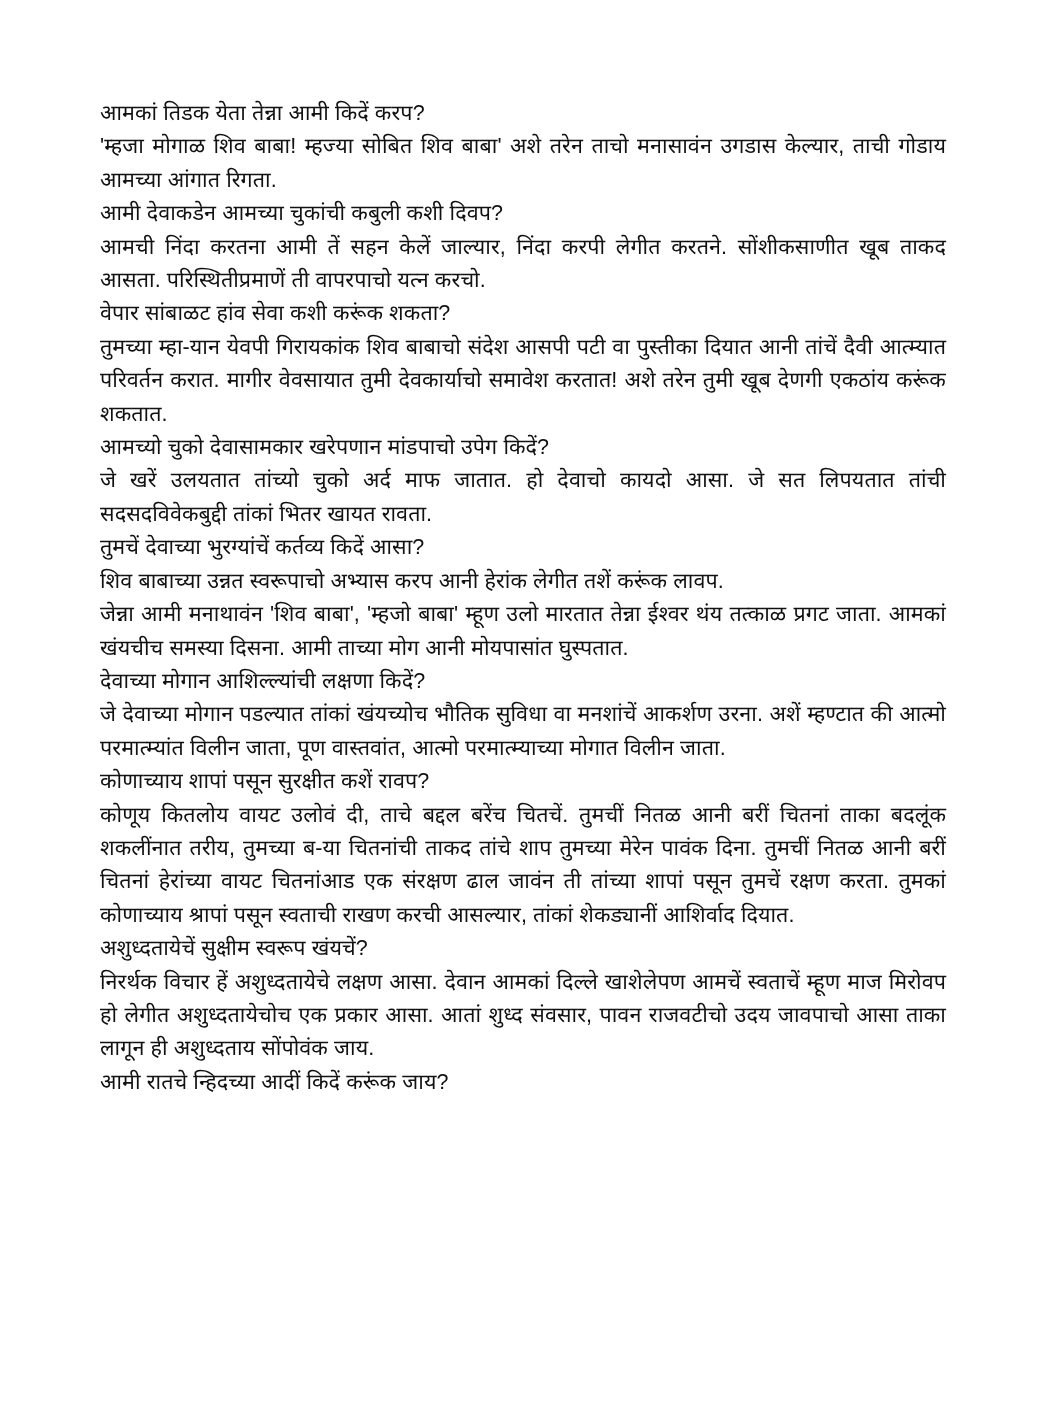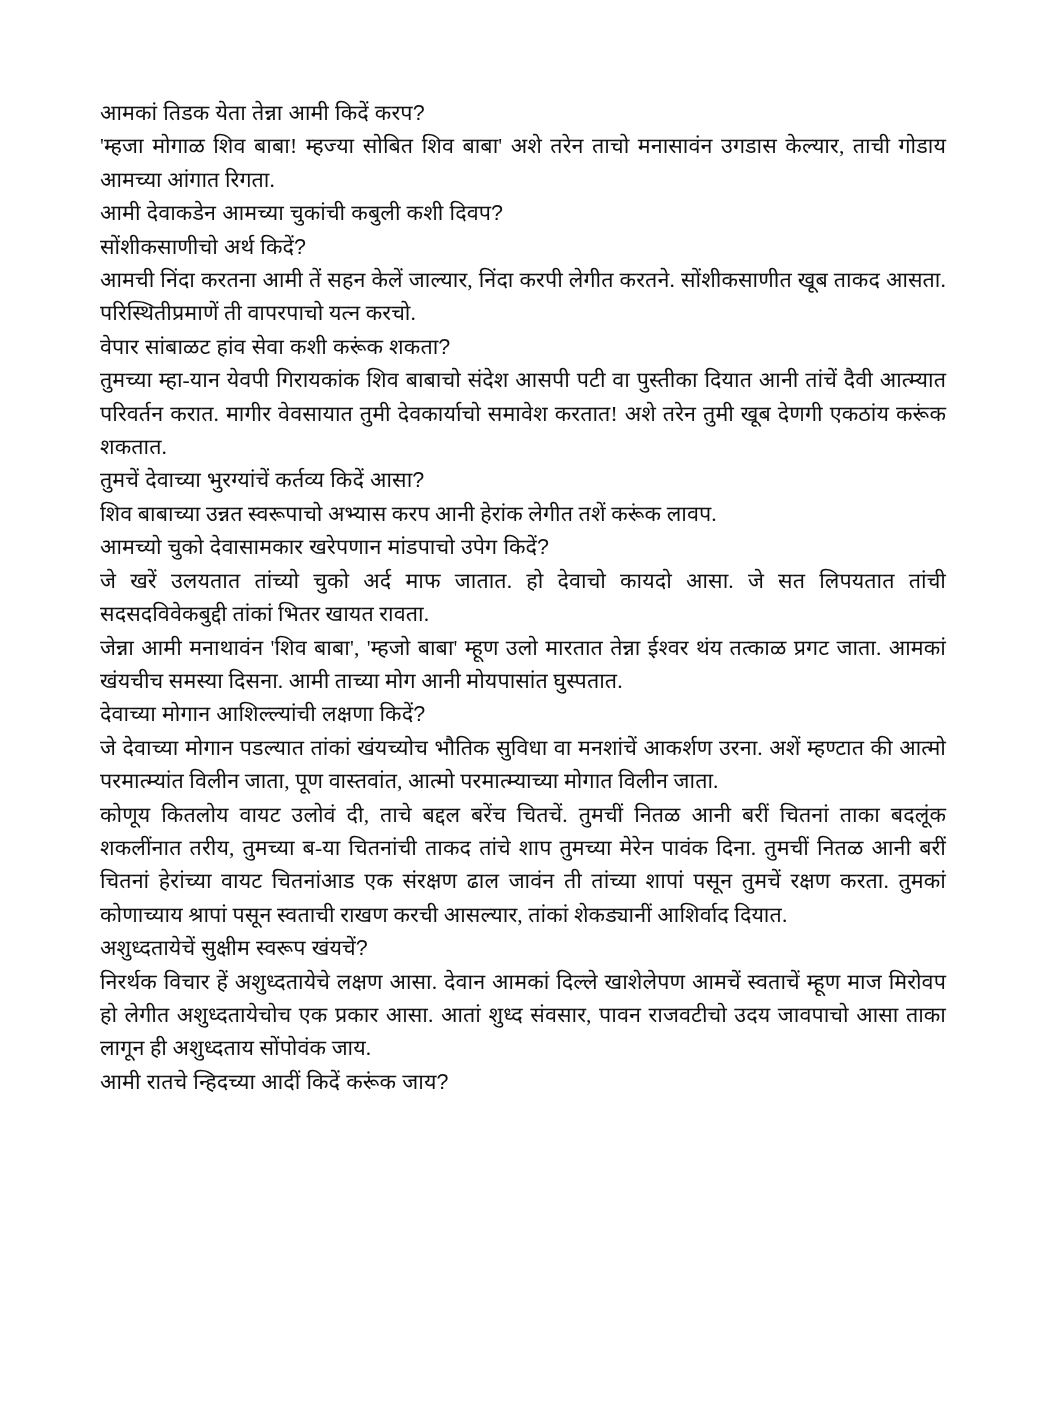--- a/index.html
+++ b/index.html
@@ -35,21 +35,20 @@
   .qa-pair {
     margin: 0;
     padding: 0;
   }
   .question {
     text-align: left;
     white-space: normal;
   }
   .answer {
     text-align: justify;
-    font-family: Liberation Serif, serif;
   }
   .answer:empty {
     display: none;
   }
   .page-number {
     position: absolute;
     top: 1336px;
     left: 0;
     width: 1050px;
     text-align: center;
@@ -68,49 +67,49 @@
     <div class="qa-pair">
       <div class="question">आमकां तिडक येता तेन्ना आमी किदें करप?</div>
       <div class="answer">'म्हजा मोगाळ शिव बाबा! म्हज्या सोबित शिव बाबा' अशे तरेन ताचो मनासावंन उगडास केल्यार, ताची गोडाय आमच्या आंगात रिगता.</div>
     </div>
 
     <div class="qa-pair">
       <div class="question">आमी देवाकडेन आमच्या चुकांची कबुली कशी दिवप?</div>
     </div>
 
     <div class="qa-pair">
-      <div class="question">सोंशीकसाणीचो अर्थ किदें?</div>
       <div class="answer">आमची निंदा करतना आमी तें सहन केलें जाल्यार, निंदा करपी लेगीत करतने. सोंशीकसाणीत खूब ताकद आसता. परिस्थितीप्रमाणें ती वापरपाचो यत्न करचो.</div>
     </div>
 
     <div class="qa-pair">
       <div class="question">वेपार सांबाळट हांव सेवा कशी करूंक शकता?</div>
       <div class="answer">तुमच्या म्हा-यान येवपी गिरायकांक शिव बाबाचो संदेश आसपी पटी वा पुस्तीका दियात आनी तांचें दैवी आत्म्यात परिवर्तन करात. मागीर वेवसायात तुमी देवकार्याचो समावेश करतात! अशे तरेन तुमी खूब देणगी एकठांय करूंक शकतात.</div>
     </div>
 
     <div class="qa-pair">
-      <div class="question">तुमचें देवाच्या भुरग्यांचें कर्तव्य किदें आसा?</div>
-      <div class="answer">शिव बाबाच्या उन्नत स्वरूपाचो अभ्यास करप आनी हेरांक लेगीत तशें करूंक लावप.</div>
+      <div class="question">आमच्यो चुको देवासामकार खरेपणान मांडपाचो उपेग किदें?</div>
+      <div class="answer">जे खरें उलयतात तांच्यो चुको अर्द माफ जातात. हो देवाचो कायदो आसा. जे सत लिपयतात तांची सदसदविवेकबुद्दी तांकां भितर खायत रावता.</div>
     </div>
 
     <div class="qa-pair">
-      <div class="question">आमच्यो चुको देवासामकार खरेपणान मांडपाचो उपेग किदें?</div>
-      <div class="answer">जे खरें उलयतात तांच्यो चुको अर्द माफ जातात. हो देवाचो कायदो आसा. जे सत लिपयतात तांची सदसदविवेकबुद्दी तांकां भितर खायत रावता.</div>
+      <div class="question">तुमचें देवाच्या भुरग्यांचें कर्तव्य किदें आसा?</div>
+      <div class="answer">शिव बाबाच्या उन्नत स्वरूपाचो अभ्यास करप आनी हेरांक लेगीत तशें करूंक लावप.</div>
     </div>
 
     <div class="qa-pair">
       <div class="answer">जेन्ना आमी मनाथावंन 'शिव बाबा', 'म्हजो बाबा' म्हूण उलो मारतात तेन्ना ईश्वर थंय तत्काळ प्रगट जाता. आमकां खंयचीच समस्या दिसना. आमी ताच्या मोग आनी मोयपासांत घुस्पतात.</div>
     </div>
 
     <div class="qa-pair">
       <div class="question">देवाच्या मोगान आशिल्ल्यांची लक्षणा किदें?</div>
       <div class="answer">जे देवाच्या मोगान पडल्यात तांकां खंयच्योच भौतिक सुविधा वा मनशांचें आकर्शण उरना. अशें म्हण्टात की आत्मो परमात्म्यांत विलीन जाता, पूण वास्तवांत, आत्मो परमात्म्याच्या मोगात विलीन जाता.</div>
     </div>
 
     <div class="qa-pair">
+      <div class="question">कोणाच्याय शापां पसून सुरक्षीत कशें रावप?</div>
       <div class="answer">कोणूय कितलोय वायट उलोवं दी, ताचे बद्दल बरेंच चितचें. तुमचीं नितळ आनी बरीं चितनां ताका बदलूंक शकलींनात तरीय, तुमच्या ब-या चितनांची ताकद तांचे शाप तुमच्या मेरेन पावंक दिना. तुमचीं नितळ आनी बरीं चितनां हेरांच्या वायट चितनांआड एक संरक्षण ढाल जावंन ती तांच्या शापां पसून तुमचें रक्षण करता. तुमकां कोणाच्याय श्रापां पसून स्वताची राखण करची आसल्यार, तांकां शेकड्यानीं आशिर्वाद दियात.</div>
     </div>
 
 
     <div class="qa-pair">
       <div class="question">अशुध्दतायेचें सुक्षीम स्वरूप खंयचें?</div>
       <div class="answer">निरर्थक विचार हें अशुध्दतायेचे लक्षण आसा. देवान आमकां दिल्ले खाशेलेपण आमचें स्वताचें म्हूण माज मिरोवप हो लेगीत अशुध्दतायेचोच एक प्रकार आसा. आतां शुध्द संवसार, पावन राजवटीचो उदय जावपाचो आसा ताका लागून ही अशुध्दताय सोंपोवंक जाय.</div>
     </div>
 
     <div class="qa-pair">

